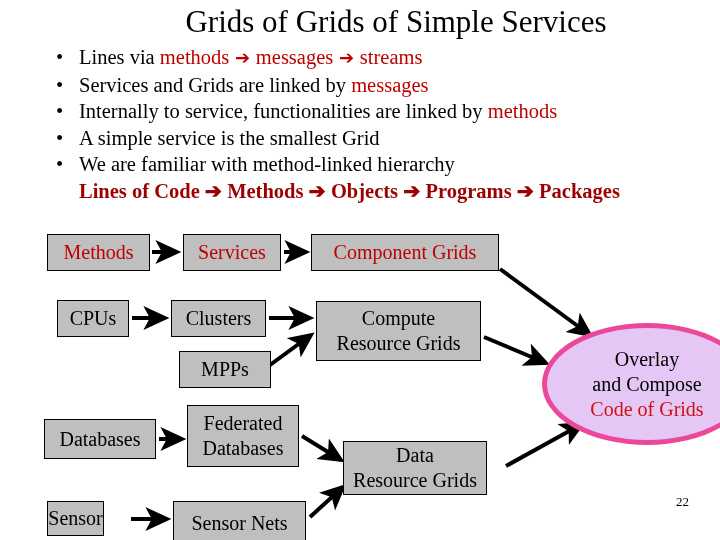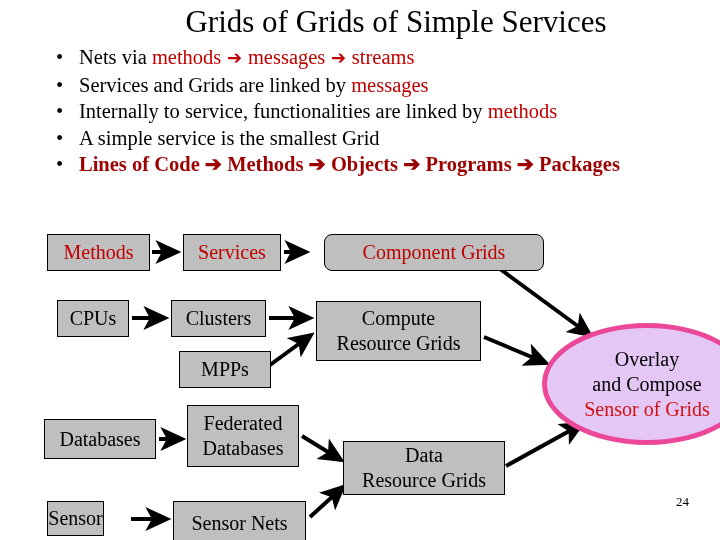--- a/index.html
+++ b/index.html
@@ -117,25 +117,25 @@
   }
 </style>
 </head>
 <body>
 
 <div id="slide">
 
   <div id="slide-title">Grids of Grids of Simple Services</div>
 
   <div id="bullet-list">
-      <div class="bullet-row"><span class="bullet-dot">•</span><span class="">Nets via </span><span class="red">methods</span><span class="red arrow-glyph"> ➔ </span><span class="red">messages</span><span class="red arrow-glyph"> ➔ </span><span class="red">streams</span></div>
+      <div class="bullet-row"><span class="bullet-dot">•</span><span class="">Lines via </span><span class="red">methods</span><span class="red arrow-glyph"> ➔ </span><span class="red">messages</span><span class="red arrow-glyph"> ➔ </span><span class="red">streams</span></div>
       <div class="bullet-row"><span class="bullet-dot">•</span><span class="">Services and Grids are linked by </span><span class="red">messages</span></div>
       <div class="bullet-row"><span class="bullet-dot">•</span><span class="">Internally to service, functionalities are linked by </span><span class="red">methods</span></div>
       <div class="bullet-row"><span class="bullet-dot">•</span><span class="">A simple service is the smallest Grid</span></div>
-      <div class="bullet-row"><span class="bullet-dot">•</span></div>
+      <div class="bullet-row"><span class="bullet-dot">•</span><span class="">We are familiar with method-linked hierarchy</span></div>
       <div class="sub-line">Lines of Code ➔ Methods ➔ Objects ➔ Programs ➔ Packages</div>
     </div>
 
   <div id="diagram">
     <svg id="svg-arrows" viewBox="0 0 720 540">
       <defs>
         <marker id="arrowhead" markerWidth="7" markerHeight="7" refX="5.4" refY="3" orient="auto" markerUnits="strokeWidth">
           <path d="M0,0 L6.5,3 L0,6 L1.6,3 Z" fill="#000000"></path>
         </marker>
       </defs>
@@ -153,21 +153,21 @@
           <path d="M274,517 L307,487" stroke="#000000" stroke-width="4" fill="none" marker-end="url(#arrowhead)"></path>
           <path d="M470,466 L546,424" stroke="#000000" stroke-width="4" fill="none" marker-end="url(#arrowhead)"></path>
         </g>
     </svg>
   <div class="node red-label" style="left: 11px; top: 234px; width: 103px; height: 37px;">
         <span>Methods</span>
       </div>
       <div class="node red-label" style="left: 147px; top: 234px; width: 98px; height: 37px;">
         <span>Services</span>
       </div>
-      <div class="node red-label" style="left: 288px; top: 234px; width: 220px; height: 37px; border-radius: 8px;">
+      <div class="node red-label" style="left: 275px; top: 234px; width: 188px; height: 37px;">
         <span>Component Grids</span>
       </div>
       <div class="node" style="left: 21px; top: 300px; width: 72px; height: 37px;">
         <span>CPUs</span>
       </div>
       <div class="node" style="left: 135px; top: 300px; width: 95px; height: 37px;">
         <span>Clusters</span>
       </div>
       <div class="node" style="left: 143px; top: 351px; width: 92px; height: 37px;">
         <span>MPPs</span>
@@ -180,25 +180,25 @@
       </div>
       <div class="node" style="left: 151px; top: 405px; width: 112px; height: 62px;">
         <span>Federated<br>Databases</span>
       </div>
       <div class="node" style="left: 11px; top: 501px; width: 57px; height: 35px;">
         <span>Sensor</span>
       </div>
       <div class="node" style="left: 137px; top: 501px; width: 133px; height: 45px;">
         <span>Sensor Nets</span>
       </div>
-      <div class="node" style="left: 307px; top: 441px; width: 162px; height: 54px;">
+      <div class="node" style="left: 307px; top: 441px; width: 144px; height: 54px;">
         <span>Data<br>Resource Grids</span>
       </div>
       <div class="node ellipse" style="left: 506px; top: 323px; width: 210px; height: 122px;">
         <span class="ln">Overlay</span>
         <span class="ln">and Compose</span>
-        <span class="ln red">Sensor of Grids</span>
+        <span class="ln red">Code of Grids</span>
       </div>
     </div>
 
-  <div id="page-number">24</div>
+  <div id="page-number">22</div>
 
 </div>
 
 </body></html>

